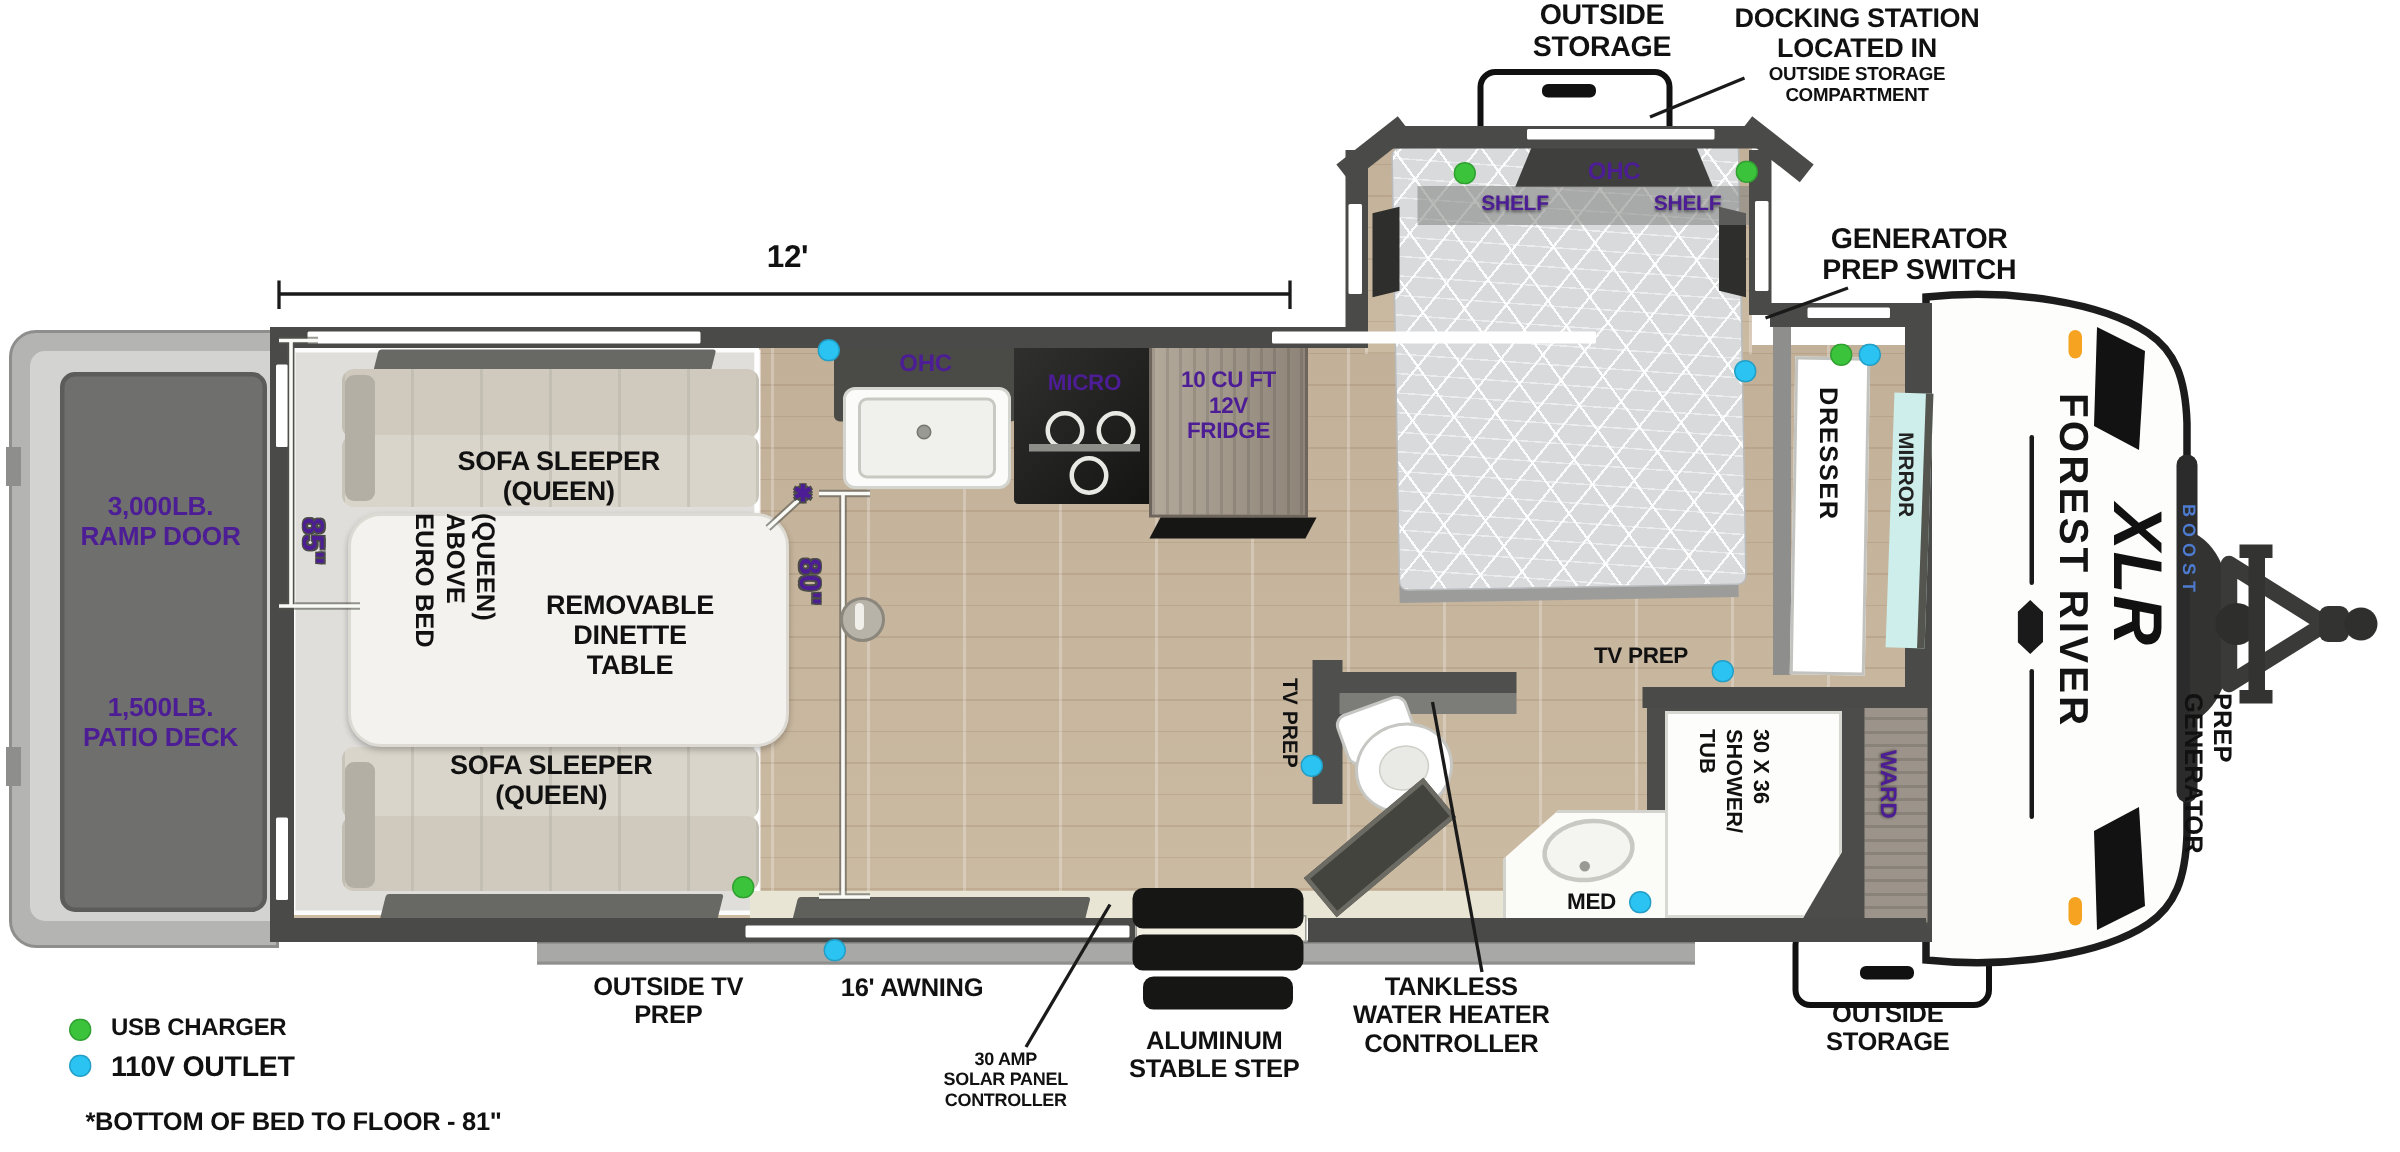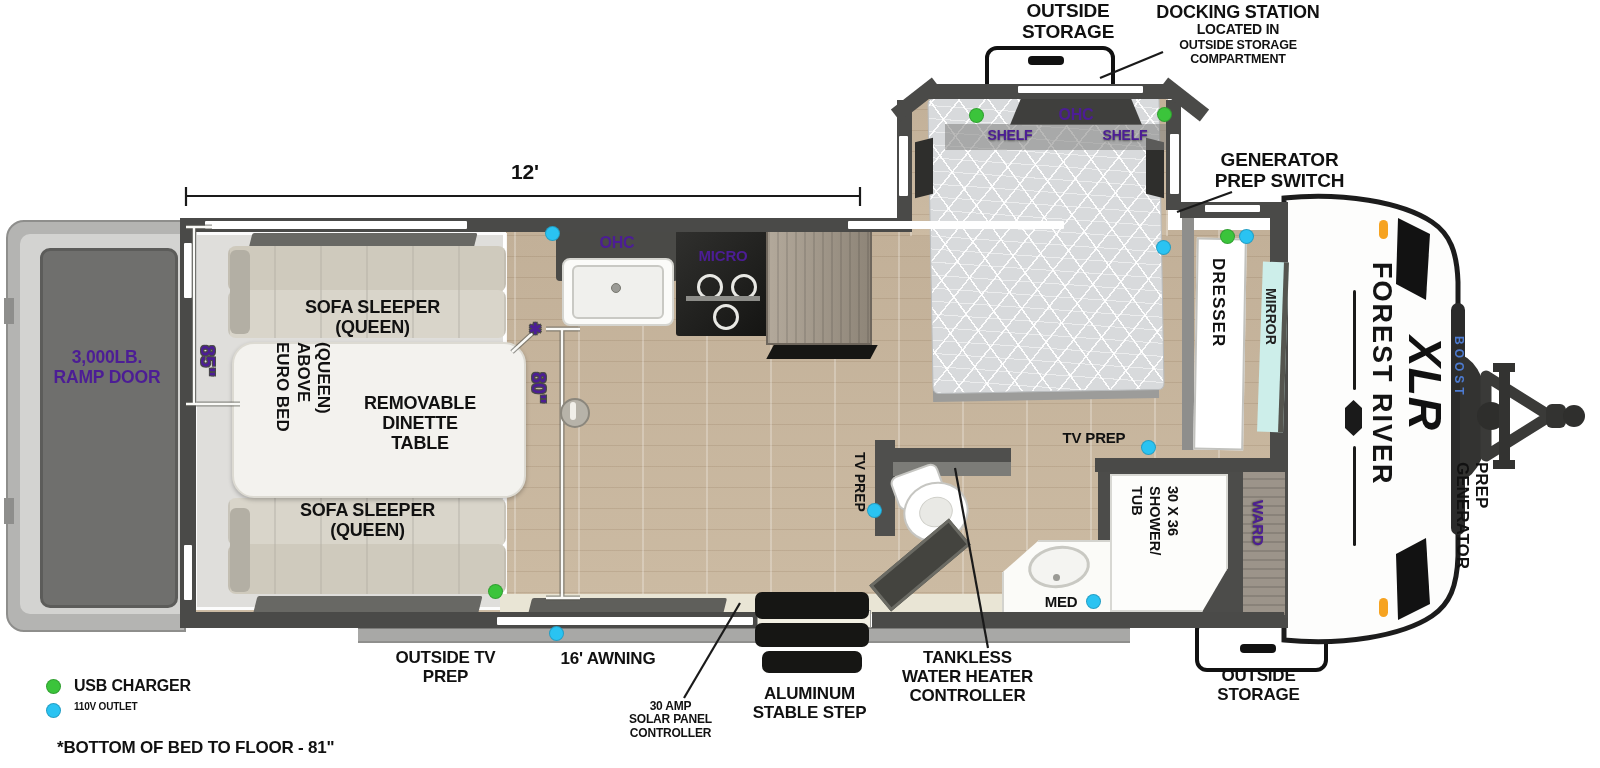--- a/index.html
+++ b/index.html
@@ -36,23 +36,27 @@
 </head>
 <body>
 
 <div id="canvas">
 
   <div class="abs" style="left:6px;top:220px;width:176px;height:408px;background:#b4b4b2;border:2px solid #8e8e8c;border-radius:18px 0 0 18px;z-index:1;"></div>
   <div class="abs" style="left:20px;top:234px;width:160px;height:380px;background:#d3d3d1;border-radius:10px 0 0 10px;z-index:2;"></div>
   <div class="abs" style="left:40px;top:248px;width:132px;height:354px;background:#6f6f6d;border:3px solid #5c5c5a;border-radius:10px;z-index:3;"></div>
   <div class="abs" style="left:4px;top:298px;width:10px;height:26px;background:#8e8e8c;z-index:3;"></div>
   <div class="abs" style="left:4px;top:498px;width:10px;height:26px;background:#8e8e8c;z-index:3;"></div>
-  <div class="lbl wh" style="left:42px;top:328px;width:130px;font-size:17.5px;margin-top:20px;">
+  <div class="lbl wh" style="left:42px;top:328px;width:130px;font-size:17.5px;">
     <div>3,000LB.</div>
       <div>RAMP DOOR</div>
+  </div>
+  <div class="lbl wh" style="left:42px;top:462px;width:130px;font-size:17.5px;">
+    <div>1,500LB.</div>
+      <div>PATIO DECK</div>
   </div>
 
   <div class="abs" style="left:358px;top:627px;width:772px;height:12px;background:#a8a8a6;border-top:2px solid #7c7c7a;border-bottom:2px solid #8f8f8d;z-index:1;"></div>
 
   <div class="abs" style="left:985px;top:46px;width:122px;height:52px;background:#fff;border:4px solid #111;border-radius:12px;z-index:1;"></div>
   <div class="abs" style="left:1028px;top:56px;width:36px;height:9px;background:#111;border-radius:4px;z-index:2;"></div>
 
   <div class="abs" style="left:1195px;top:618px;width:125px;height:46px;background:#fff;border:4px solid #111;border-radius:12px;z-index:1;"></div>
   <div class="abs" style="left:1240px;top:644px;width:36px;height:9px;background:#111;border-radius:4px;z-index:2;"></div>
 
@@ -162,20 +166,25 @@
   <div class="abs" style="left:611px;top:283px;width:8px;height:8px;border-radius:50%;background:#9a9a95;border:1px solid #77776f;z-index:13;"></div>
 
   <div class="abs" style="left:676px;top:230px;width:94px;height:106px;background:linear-gradient(135deg,#30302e,#141412);border-radius:3px;z-index:10;"></div>
   <div class="lbl wh" style="left:676px;top:248px;width:94px;font-size:15px;">MICRO</div>
   <div class="abs" style="left:697px;top:274px;width:20px;height:20px;border-radius:50%;border:3px solid #e8e8e4;z-index:11;"></div>
   <div class="abs" style="left:731px;top:274px;width:20px;height:20px;border-radius:50%;border:3px solid #e8e8e4;z-index:11;"></div>
   <div class="abs" style="left:713px;top:304px;width:20px;height:20px;border-radius:50%;border:3px solid #e8e8e4;z-index:11;"></div>
   <div class="abs" style="left:686px;top:296px;width:74px;height:5px;background:#8d8d89;z-index:11;"></div>
 
   <div class="abs" style="left:766px;top:227px;width:106px;height:118px;background:linear-gradient(90deg,#b3a99b,#8e8578);background-image:repeating-linear-gradient(90deg, rgba(0,0,0,.1) 0 2px, rgba(0,0,0,0) 2px 9px),linear-gradient(90deg,#b3a99b,#8e8578);border:2px solid #6e665c;box-sizing:border-box;z-index:10;"></div>
+  <div class="lbl wh" style="left:766px;top:246px;width:106px;font-size:15px;">
+    <div>10 CU FT</div>
+      <div>12V</div>
+      <div>FRIDGE</div>
+  </div>
   <div class="abs" style="left:770px;top:345px;width:104px;height:14px;background:#161614;transform:skewX(-28deg);z-index:10;"></div>
 
   <div class="matt"></div>
   <div class="abs" style="left:933px;top:386px;width:226px;height:14px;background:#9c9c9a;transform:rotate(-1deg);z-index:11;"></div>
   <div class="abs" style="left:1010px;top:93px;width:132px;height:32px;background:#3f3f3d;clip-path:polygon(10% 0,90% 0,100% 100%,0 100%);z-index:14;"></div>
   <div class="lbl wh" style="left:1010px;top:106px;width:132px;font-size:16px;z-index:51;">OHC</div>
   <div class="abs" style="left:945px;top:124px;width:222px;height:26px;background:rgba(130,130,128,.55);z-index:14;"></div>
   <div class="lbl wh" style="left:950px;top:128px;width:120px;font-size:14px;z-index:51;text-shadow:0 1px 2px rgba(0,0,0,.5);">SHELF</div>
   <div class="lbl wh" style="left:1065px;top:128px;width:120px;font-size:14px;z-index:51;text-shadow:0 1px 2px rgba(0,0,0,.5);">SHELF</div>
   <div class="abs" style="left:915px;top:140px;width:18px;height:56px;background:#2e2e2c;transform:skewY(-14deg);z-index:13;"></div>
@@ -239,21 +248,21 @@
   <div class="abs vt wh outline" style="left:196px;top:345px;height:70px;font-size:20px;z-index:50;">85"</div>
   <div class="abs vt wh outline" style="left:527px;top:372px;height:70px;font-size:20px;z-index:50;">80"</div>
   <div class="abs wh outline" style="left:529px;top:320px;font-size:15px;z-index:50;">✱</div>
 
   <div class="lbl" style="left:988px;top:0px;width:160px;font-size:19px;">
     <div>OUTSIDE</div>
       <div>STORAGE</div>
   </div>
   <div class="lbl" style="left:1148px;top:2px;width:180px;">
     <div style="font-size:18px;">DOCKING STATION</div>
-    <div style="font-size:14px;font-weight:600;text-align:center;">LOCATED IN</div>
+    <div style="font-size:18px;font-weight:600;text-align:center;">LOCATED IN</div>
     <div style="font-size:12.5px;font-weight:600;">OUTSIDE STORAGE</div>
     <div style="font-size:12.5px;font-weight:600;">COMPARTMENT</div>
   </div>
   <div class="lbl" style="left:1202px;top:149px;width:155px;font-size:19px;">
     <div>GENERATOR</div>
       <div>PREP SWITCH</div>
   </div>
   <div class="lbl" style="left:378px;top:648px;width:135px;font-size:17px;">
     <div>OUTSIDE TV</div>
       <div>PREP</div>
@@ -274,21 +283,21 @@
       <div>CONTROLLER</div>
   </div>
   <div class="lbl" style="left:1186px;top:666px;width:145px;font-size:17px;">
     <div>OUTSIDE</div>
       <div>STORAGE</div>
   </div>
 
   <span class="dot usb" style="left:46px;top:679px;"></span>
   <div class="lbl" style="left:74px;top:677px;width:200px;text-align:left;font-size:16px;">USB CHARGER</div>
   <span class="dot outlet" style="left:46px;top:703px;"></span>
-  <div class="lbl" style="left:74px;top:701px;width:200px;text-align:left;font-size:10px;">110V OUTLET</div>
+  <div class="lbl" style="left:74px;top:701px;width:200px;text-align:left;font-size:19px;">110V OUTLET</div>
   <div class="lbl" style="left:57px;top:738px;width:360px;text-align:left;font-size:17px;">*BOTTOM OF BED TO FLOOR - 81"</div>
 
   <span class="dot usb" style="left:969px;top:108px;"></span>
   <span class="dot usb" style="left:1157px;top:107px;"></span>
   <span class="dot usb" style="left:1220px;top:229px;"></span>
   <span class="dot usb" style="left:488px;top:584px;"></span>
   <span class="dot outlet" style="left:545px;top:226px;"></span>
   <span class="dot outlet" style="left:1156px;top:240px;"></span>
   <span class="dot outlet" style="left:1239px;top:229px;"></span>
   <span class="dot outlet" style="left:1141px;top:440px;"></span>

